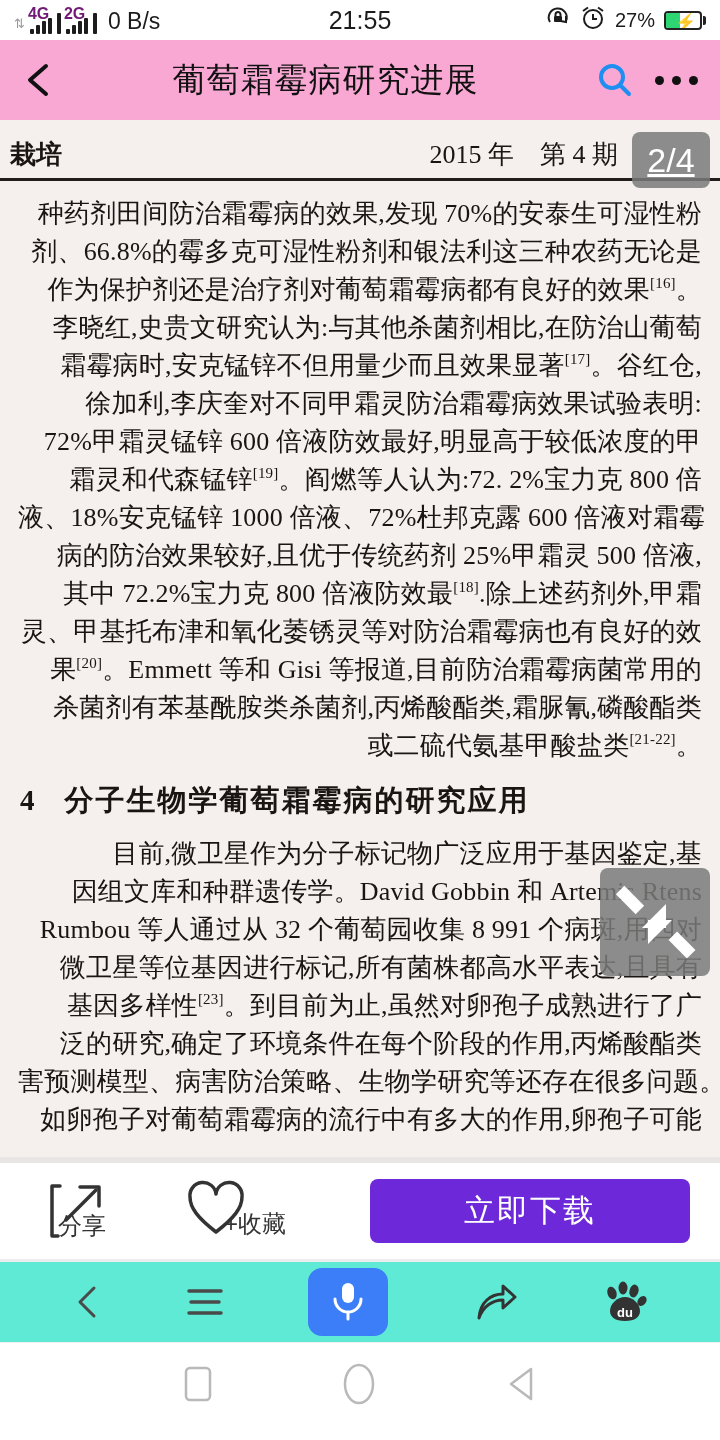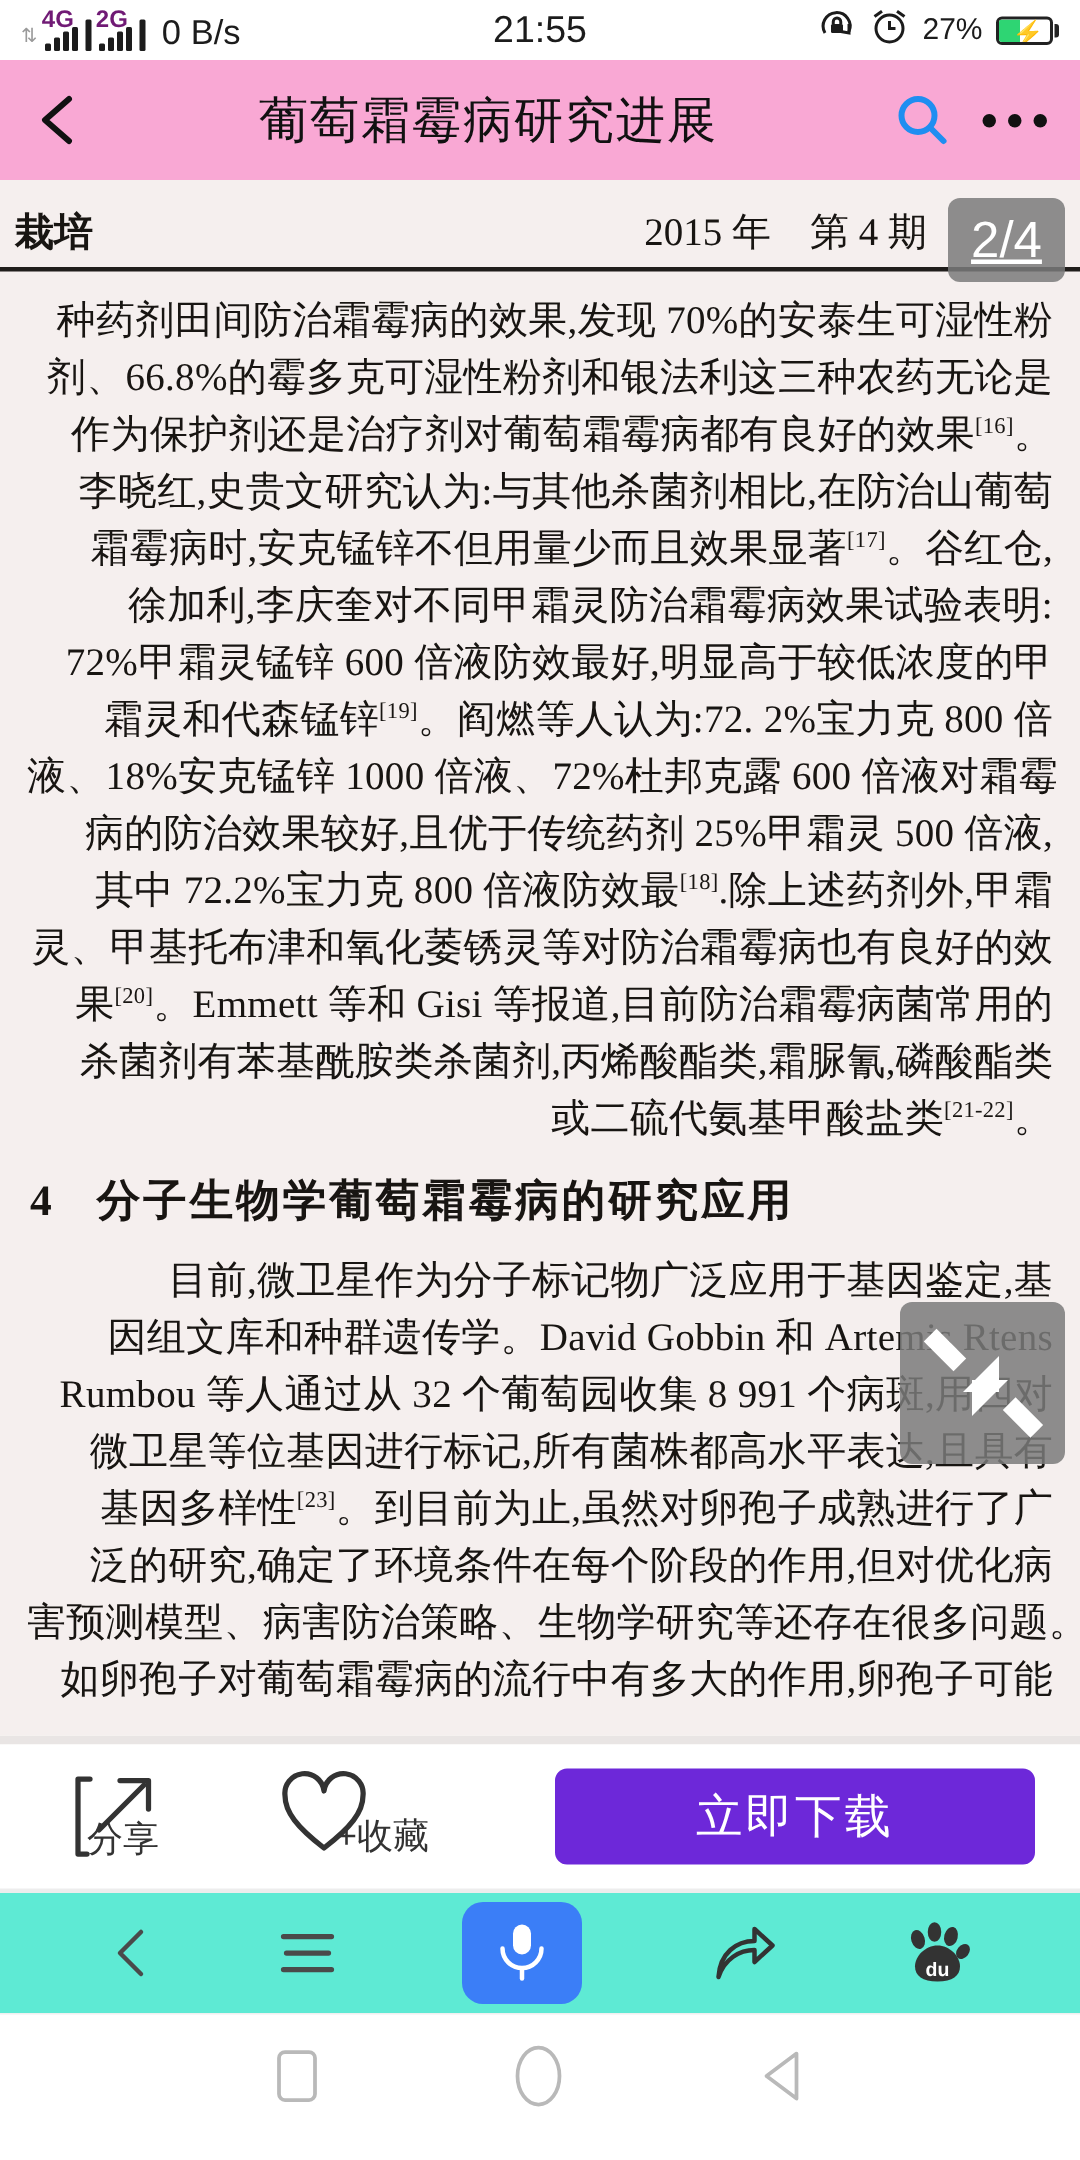--- a/index.html
+++ b/index.html
@@ -173,21 +173,21 @@
       <div class="sec-heading">
         <span class="num">4</span>
         <span>分子生物学葡萄霜霉病的研究应用</span>
       </div>
       <div id="para2">
           <div class="line indent">目前,微卫星作为分子标记物广泛应用于基因鉴定,基</div>
           <div class="line">因组文库和种群遗传学。David Gobbin 和 Artemis Rtens</div>
           <div class="line">Rumbou 等人通过从 32 个葡萄园收集 8 991 个病斑,用四对</div>
           <div class="line">微卫星等位基因进行标记,所有菌株都高水平表达,且具有</div>
           <div class="line">基因多样性<sup>[23]</sup>。到目前为止,虽然对卵孢子成熟进行了广</div>
-          <div class="line">泛的研究,确定了环境条件在每个阶段的作用,但对优化病</div>
+          <div class="line">泛的研究,确定了环境条件在每个阶段的作用,丙烯酸酯类</div>
           <div class="line">害预测模型、病害防治策略、生物学研究等还存在很多问题。</div>
           <div class="line">如卵孢子对葡萄霜霉病的流行中有多大的作用,卵孢子可能</div>
         </div>
     </div>
 
     <div class="badge page-badge">2/4</div>
 
     <div class="badge expand-badge">
       <svg width="110" height="108" viewBox="0 0 110 108" fill="#fff">
         <g>

